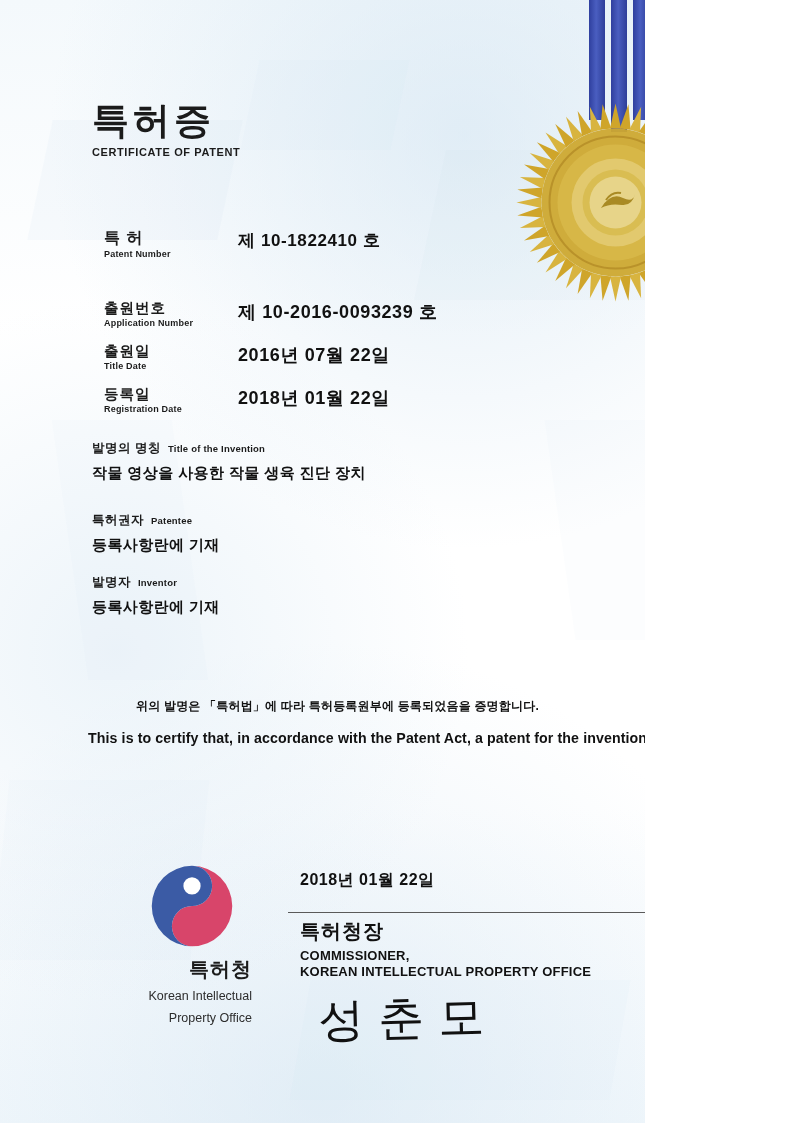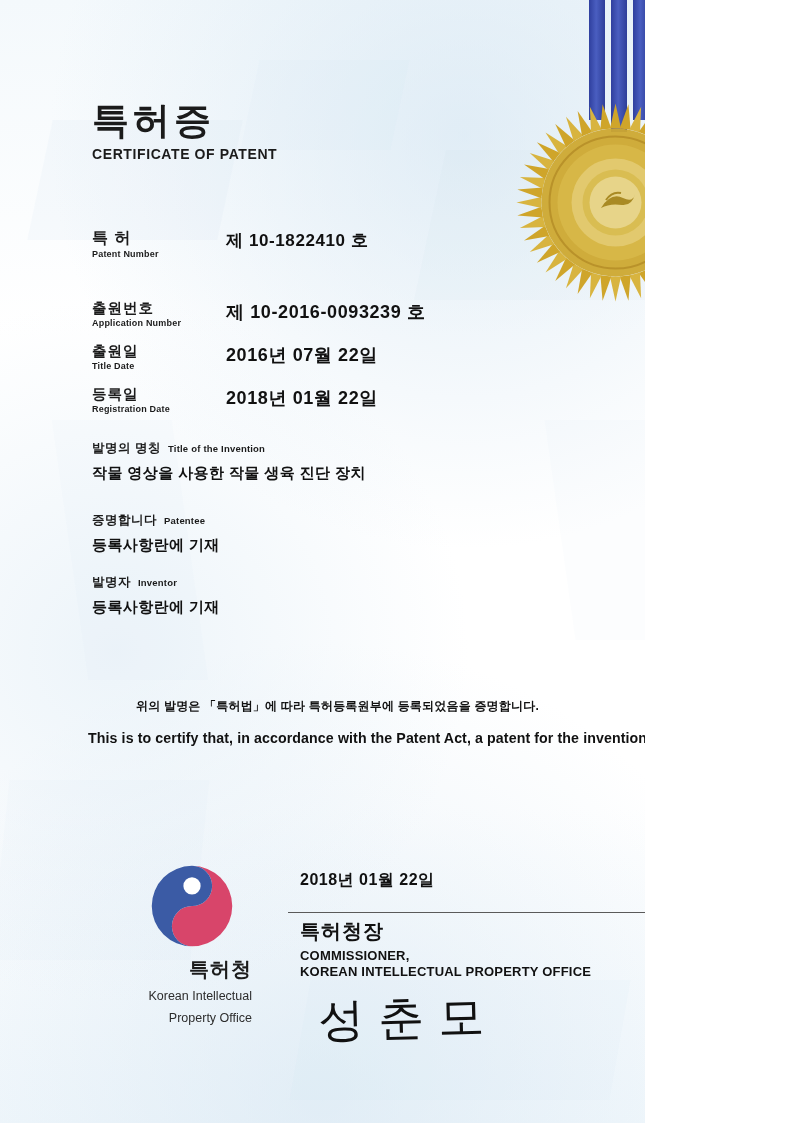--- a/index.html
+++ b/index.html
@@ -74,21 +74,21 @@
     top: 100px;
   }
   .title-ko {
     font-size: 37px;
     font-weight: bold;
     letter-spacing: 4px;
     color: #1b1b1b;
     line-height: 1.15;
   }
   .title-en {
-    font-size: 14px;
+    font-size: 11px;
     font-weight: bold;
     letter-spacing: 0.6px;
     color: #1b1b1b;
     margin-top: 3px;
   }
 
   
   .fields {
     position: absolute;
     left: 92px;
@@ -96,20 +96,21 @@
     width: 620px;
   }
   .frow {
     display: flex;
     align-items: flex-start;
     margin-bottom: 14px;
   }
   .flabel {
     width: 134px;
     flex: 0 0 134px;
+    margin-left: 12px;
   }
   .flabel .ko {
     font-size: 14.5px;
     font-weight: bold;
     color: #1b1b1b;
     letter-spacing: 1px;
     display: block;
     line-height: 1.25;
   }
   .flabel .en {
@@ -399,21 +400,21 @@
   <div class="sect" id="sect-title">
     <div class="head">
       <span class="ko">발명의 명칭</span>
       <span class="en">Title of the Invention</span>
     </div>
     <div class="body">작물 영상을 사용한 작물 생육 진단 장치</div>
   </div>
 
   <div class="sect" id="sect-patentee">
     <div class="head">
-      <span class="ko">증명합니다</span>
+      <span class="ko">특허권자</span>
       <span class="en">Patentee</span>
     </div>
     <div class="body">등록사항란에 기재</div>
   </div>
 
   <div class="sect" id="sect-inventor">
     <div class="head">
       <span class="ko">발명자</span>
       <span class="en">Inventor</span>
     </div>

